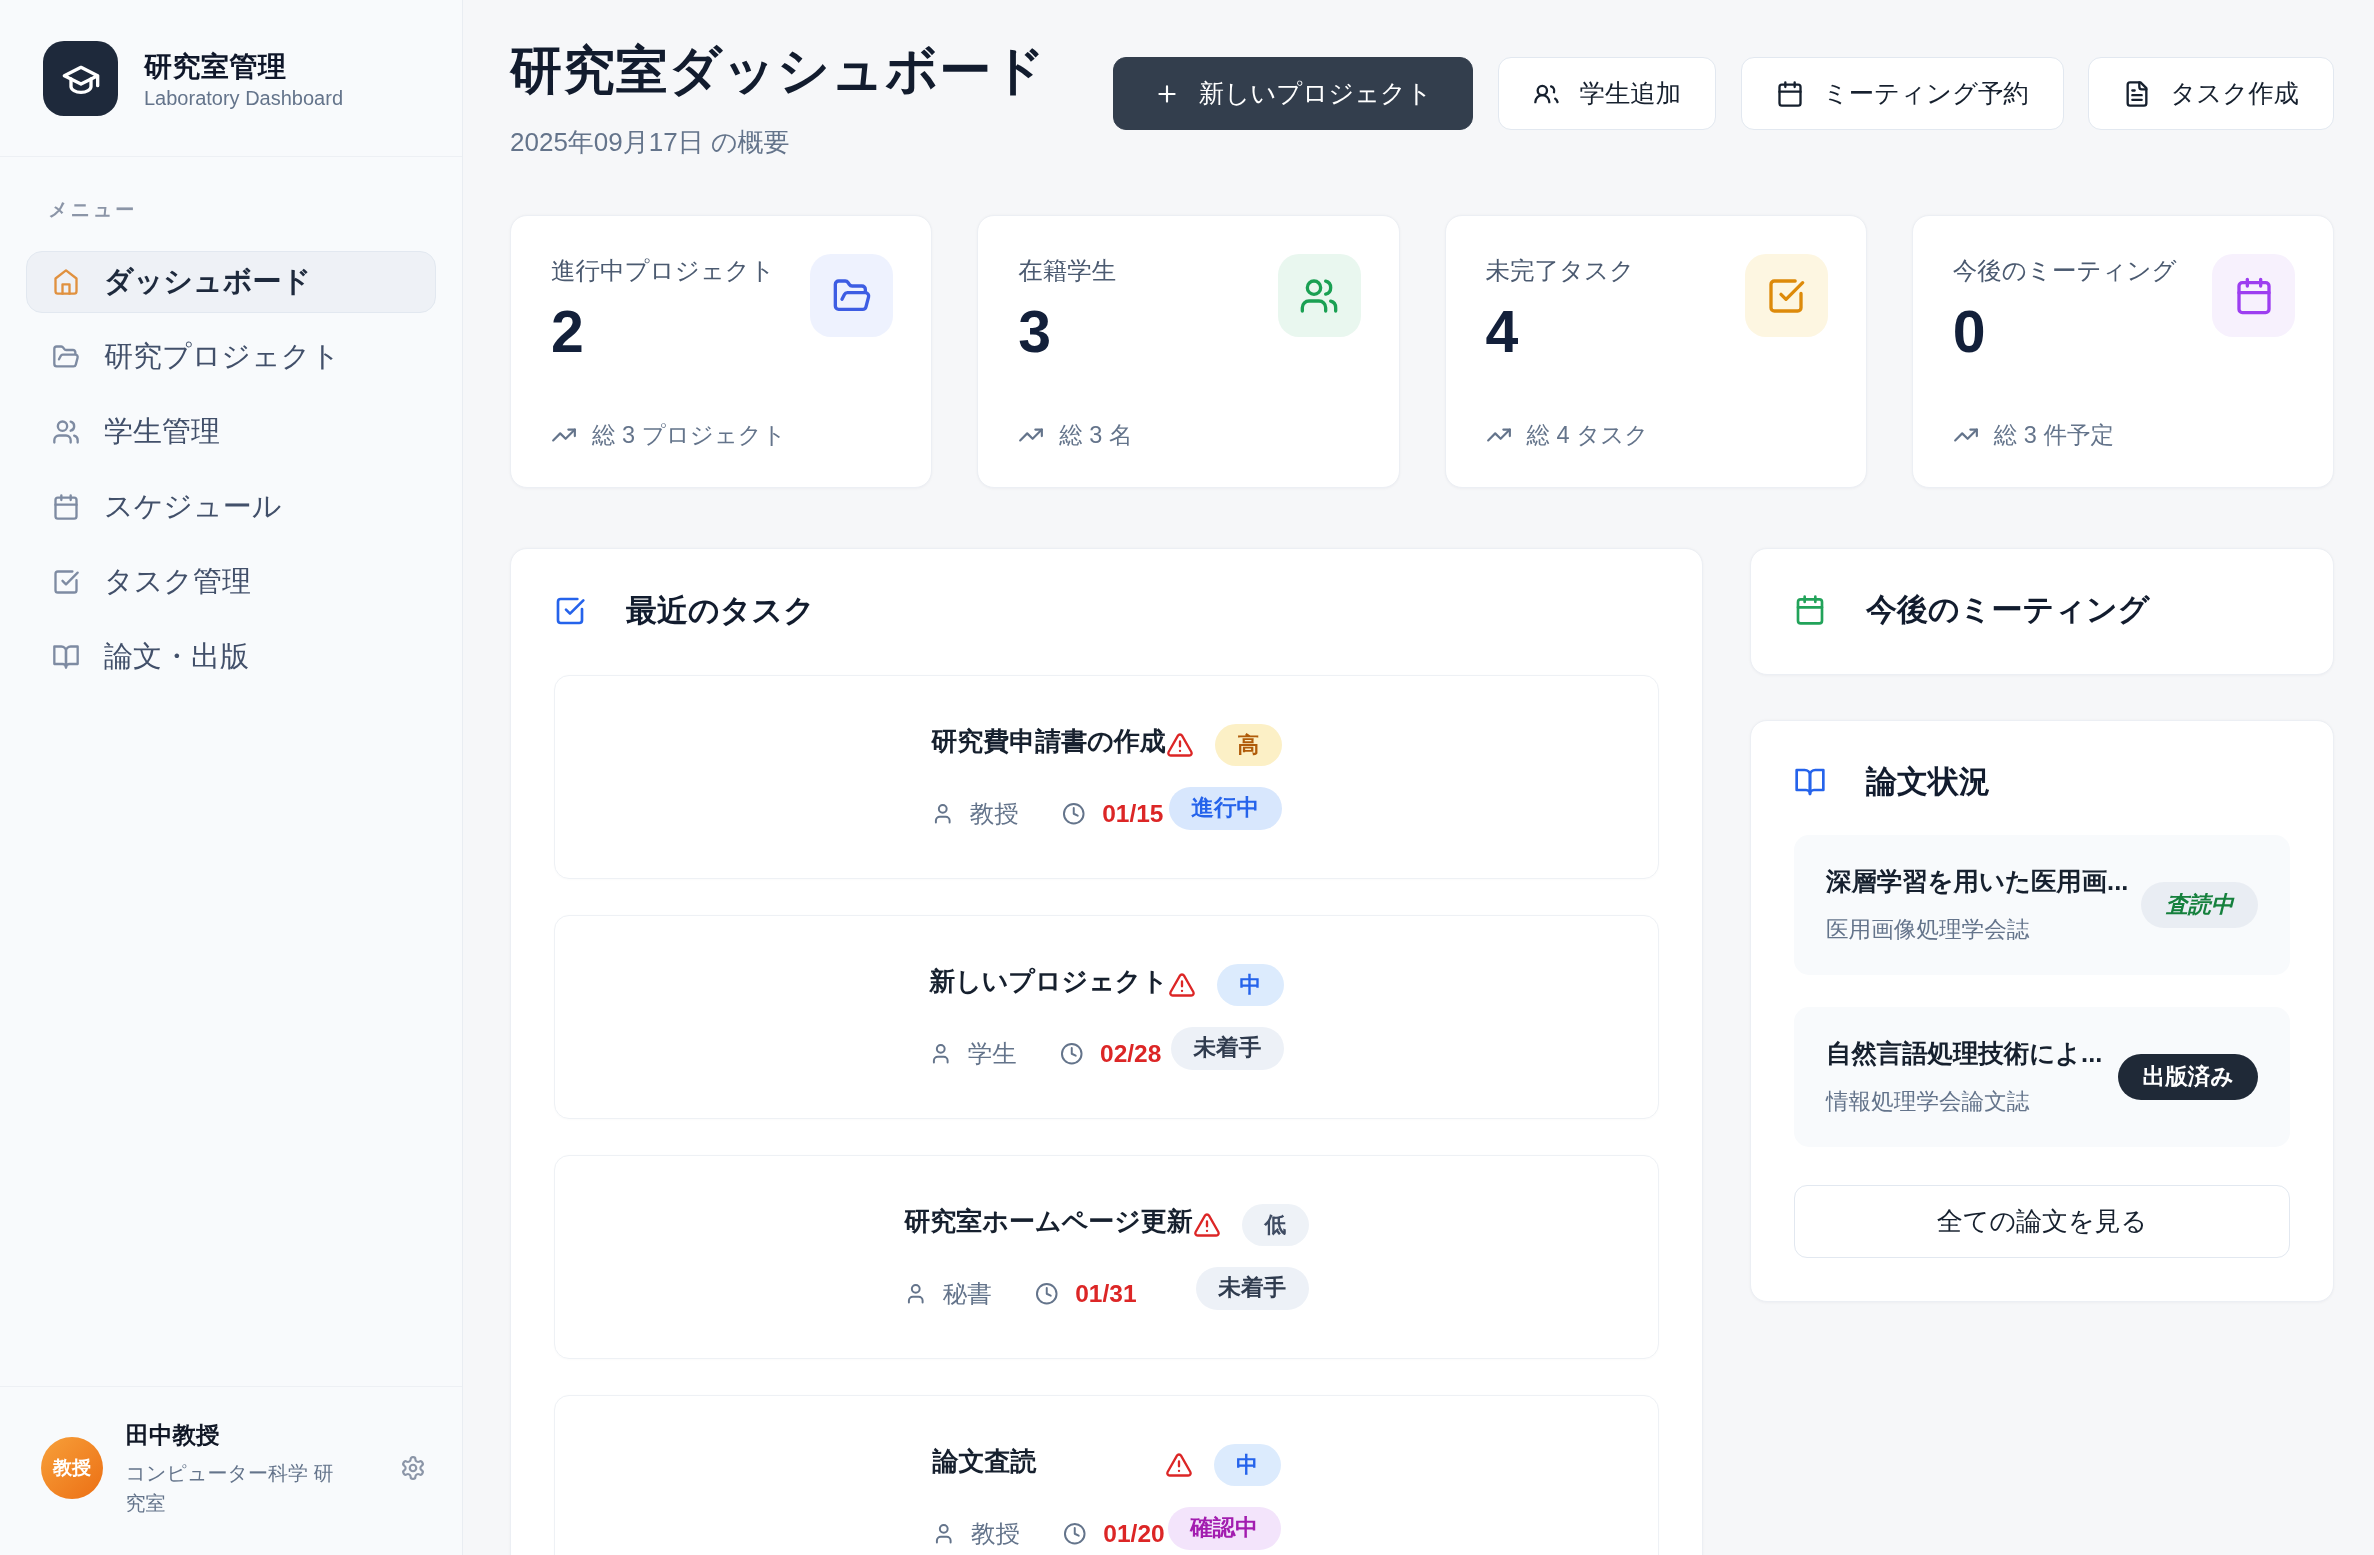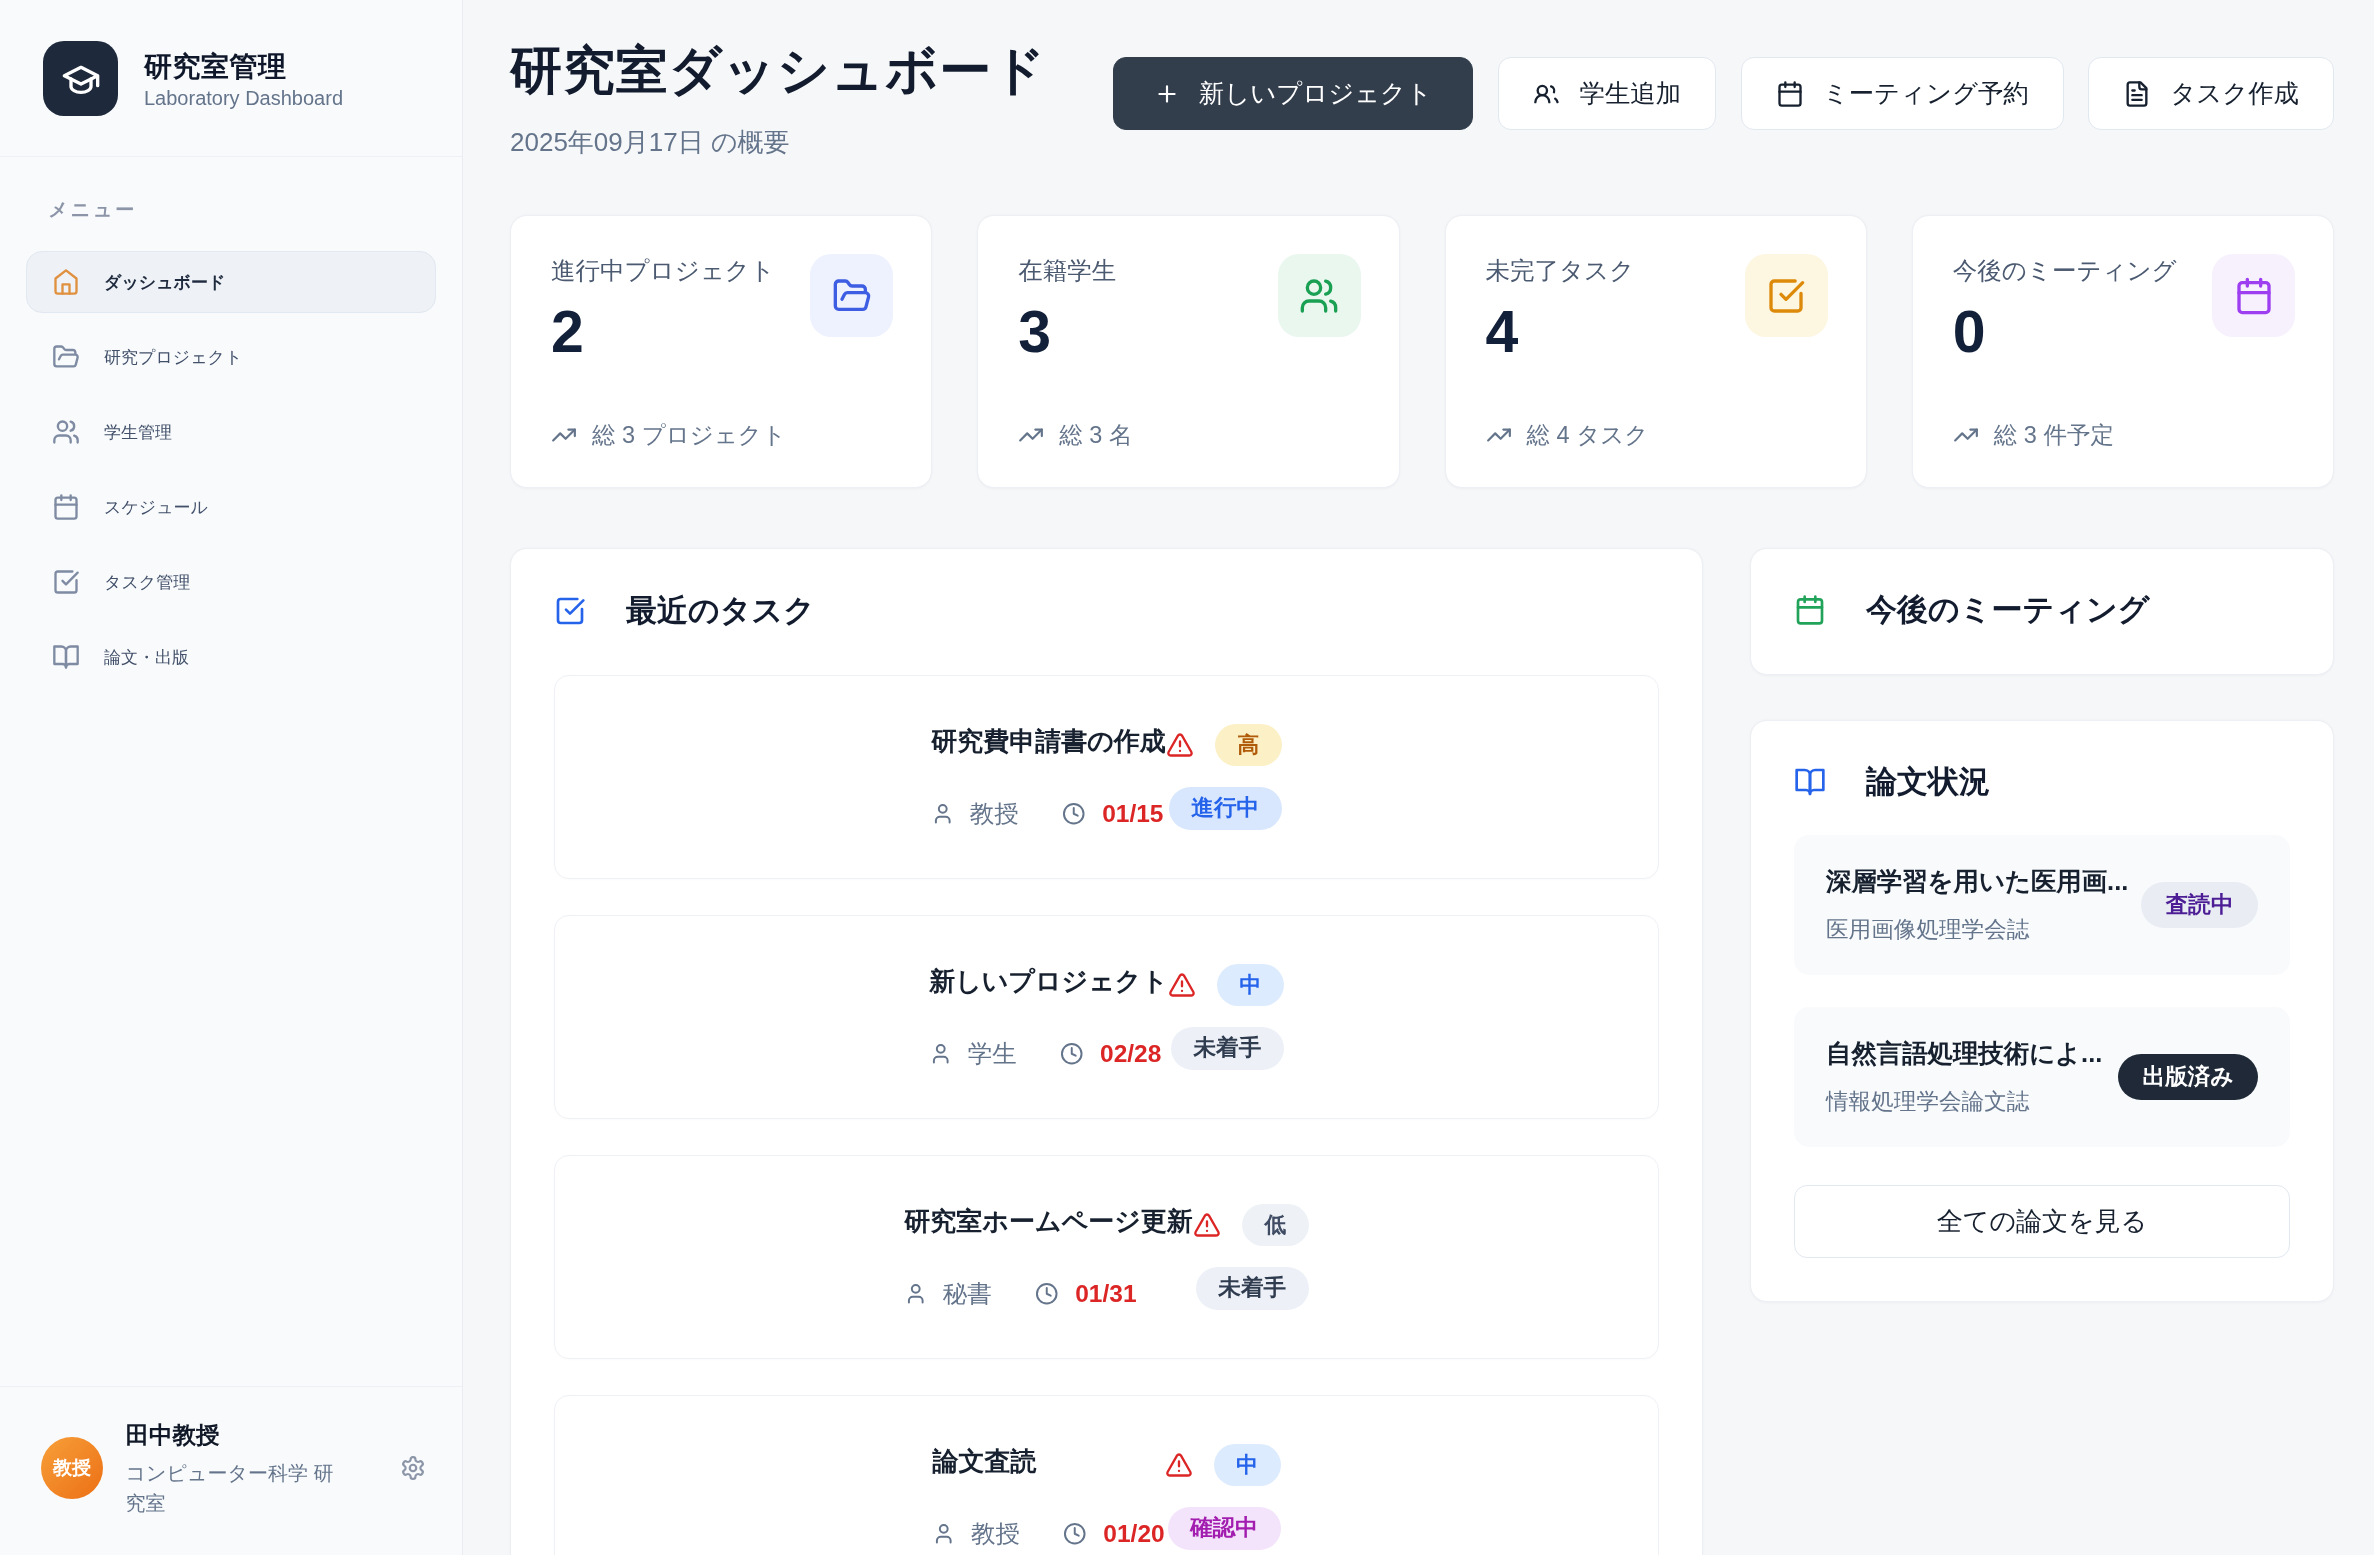--- a/index.html
+++ b/index.html
@@ -35,21 +35,21 @@
 
   .nav { flex:1; padding:40px 26px 0 26px; }
   .menu-label {
     font-size:19px; font-weight:700; color:#8b95a7;
     letter-spacing:2.8px; margin:0 0 28px 22.6px;
   }
   .nav-item {
     display:flex; align-items:center; gap:24.5px;
     height:62px; padding:0 24.5px; margin-bottom:13px;
     border-radius:16px; border:0.9px solid transparent;
-    font-size:17px; color:#42506a; cursor:pointer;
+    font-size:29px; color:#42506a; cursor:pointer;
   }
   .nav-item svg { color:#7e8ba2; }
   .nav-item.active {
     background:#eef1f6; border-color:#e2e8f0; color:#1e2a3d; font-weight:600;
   }
   .nav-item.active svg { color:#e0913f; }
 
   .user-box {
     border-top:0.9px solid #edf0f4;
     padding:32px 36px 38px 41px;
@@ -158,21 +158,21 @@
   .papers-card { padding:40px 43px 43px 43px; }
   .paper-item {
     background:#f8fafc; border-radius:15px;
     padding:30px 32px; margin-top:32px;
     display:flex; align-items:center; gap:21px;
     cursor:pointer;
   }
   .paper-title { font-size:25.4px; font-weight:600; color:#16202e; white-space:nowrap; }
   .paper-journal { font-size:22.6px; color:#64748b; margin-top:15px; }
   .paper-badge { flex:none; border-radius:941px; padding:12.2px 24.5px; font-size:22.6px; font-weight:700; line-height:1; }
-  .b-review { background:#e9edf3; color:#4c1d95; }
+  .b-review { background:#e9edf3; color:#15803d;font-style:italic; }
   .b-published { background:#1f2937; color:#fff; }
   .papers-view { margin-top:38px; height:73px; }
 </style>
 </head>
 <body>
 
 <aside class="sidebar">
   <div class="logo-row">
     <div class="logo-icon">
       <svg width="40" height="40" viewBox="0 0 24 24" fill="none" stroke="currentColor" stroke-width="2" stroke-linecap="round" stroke-linejoin="round">

